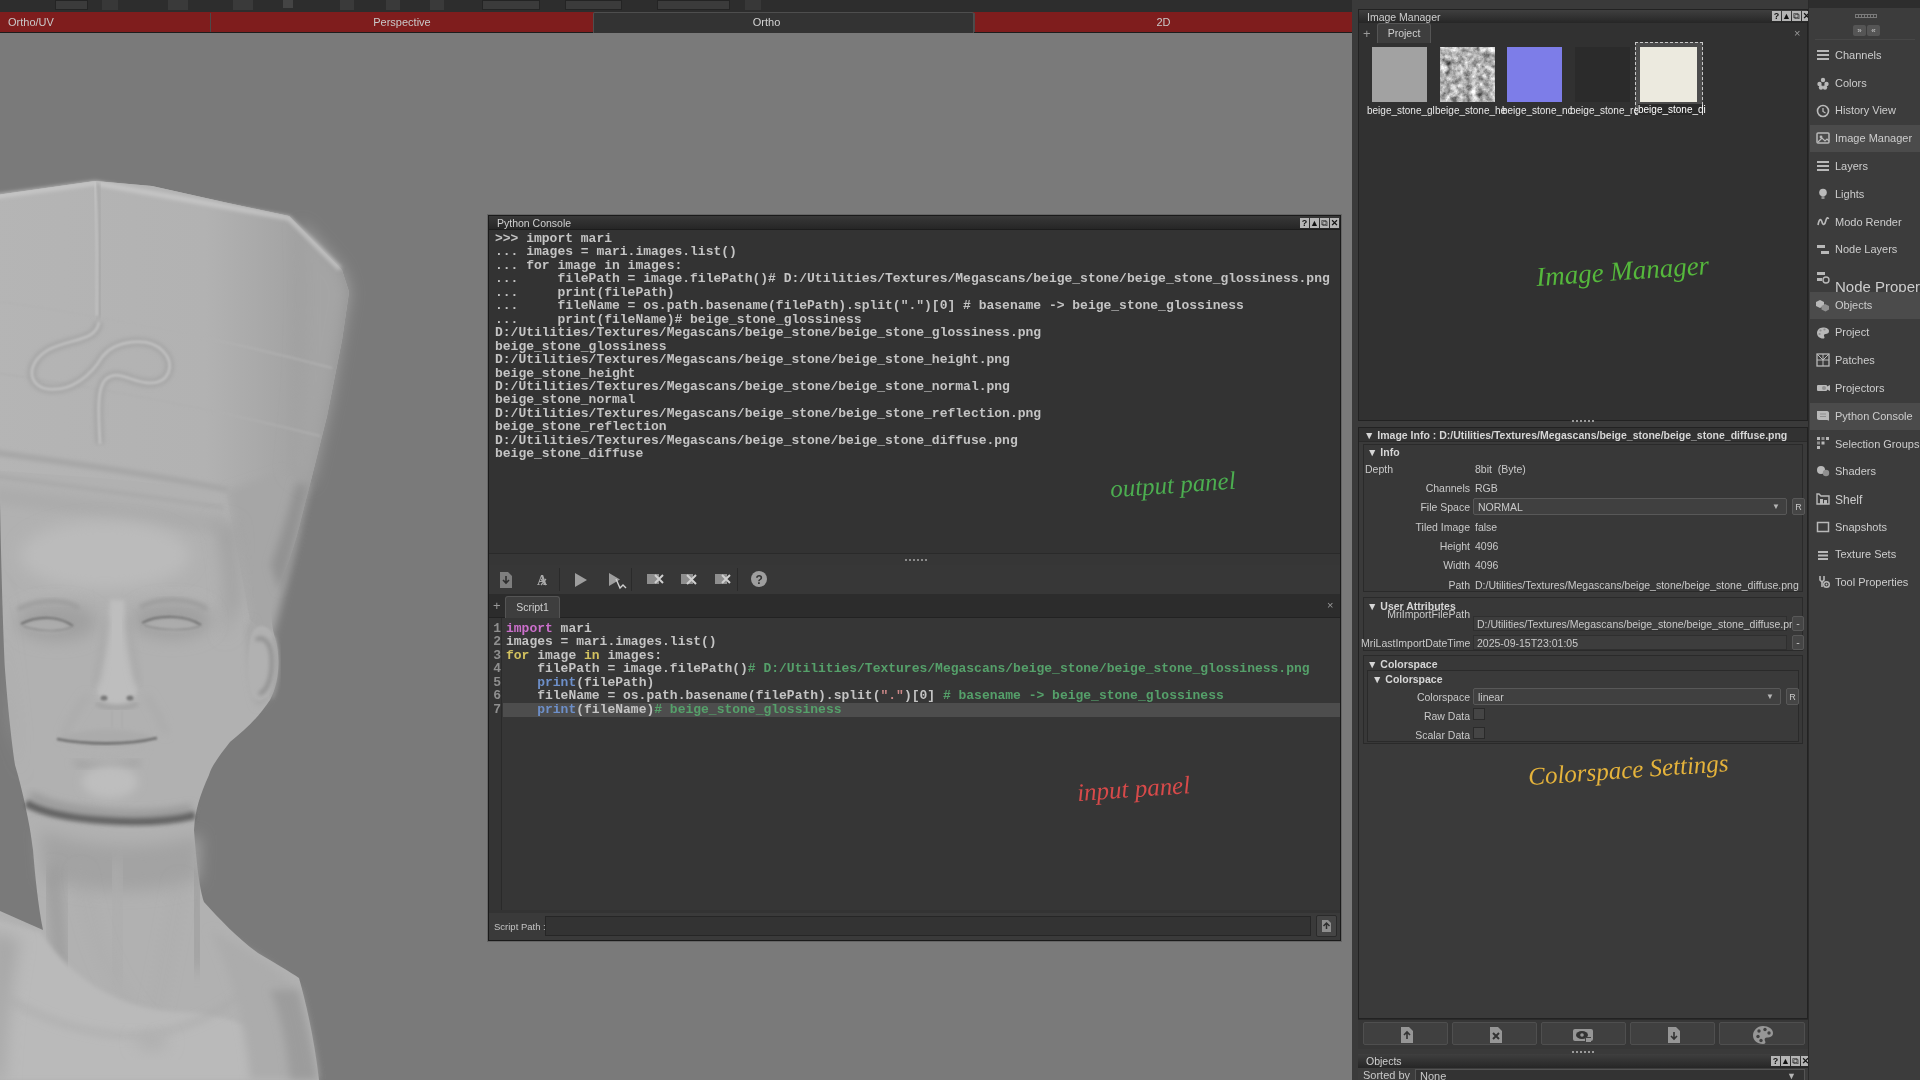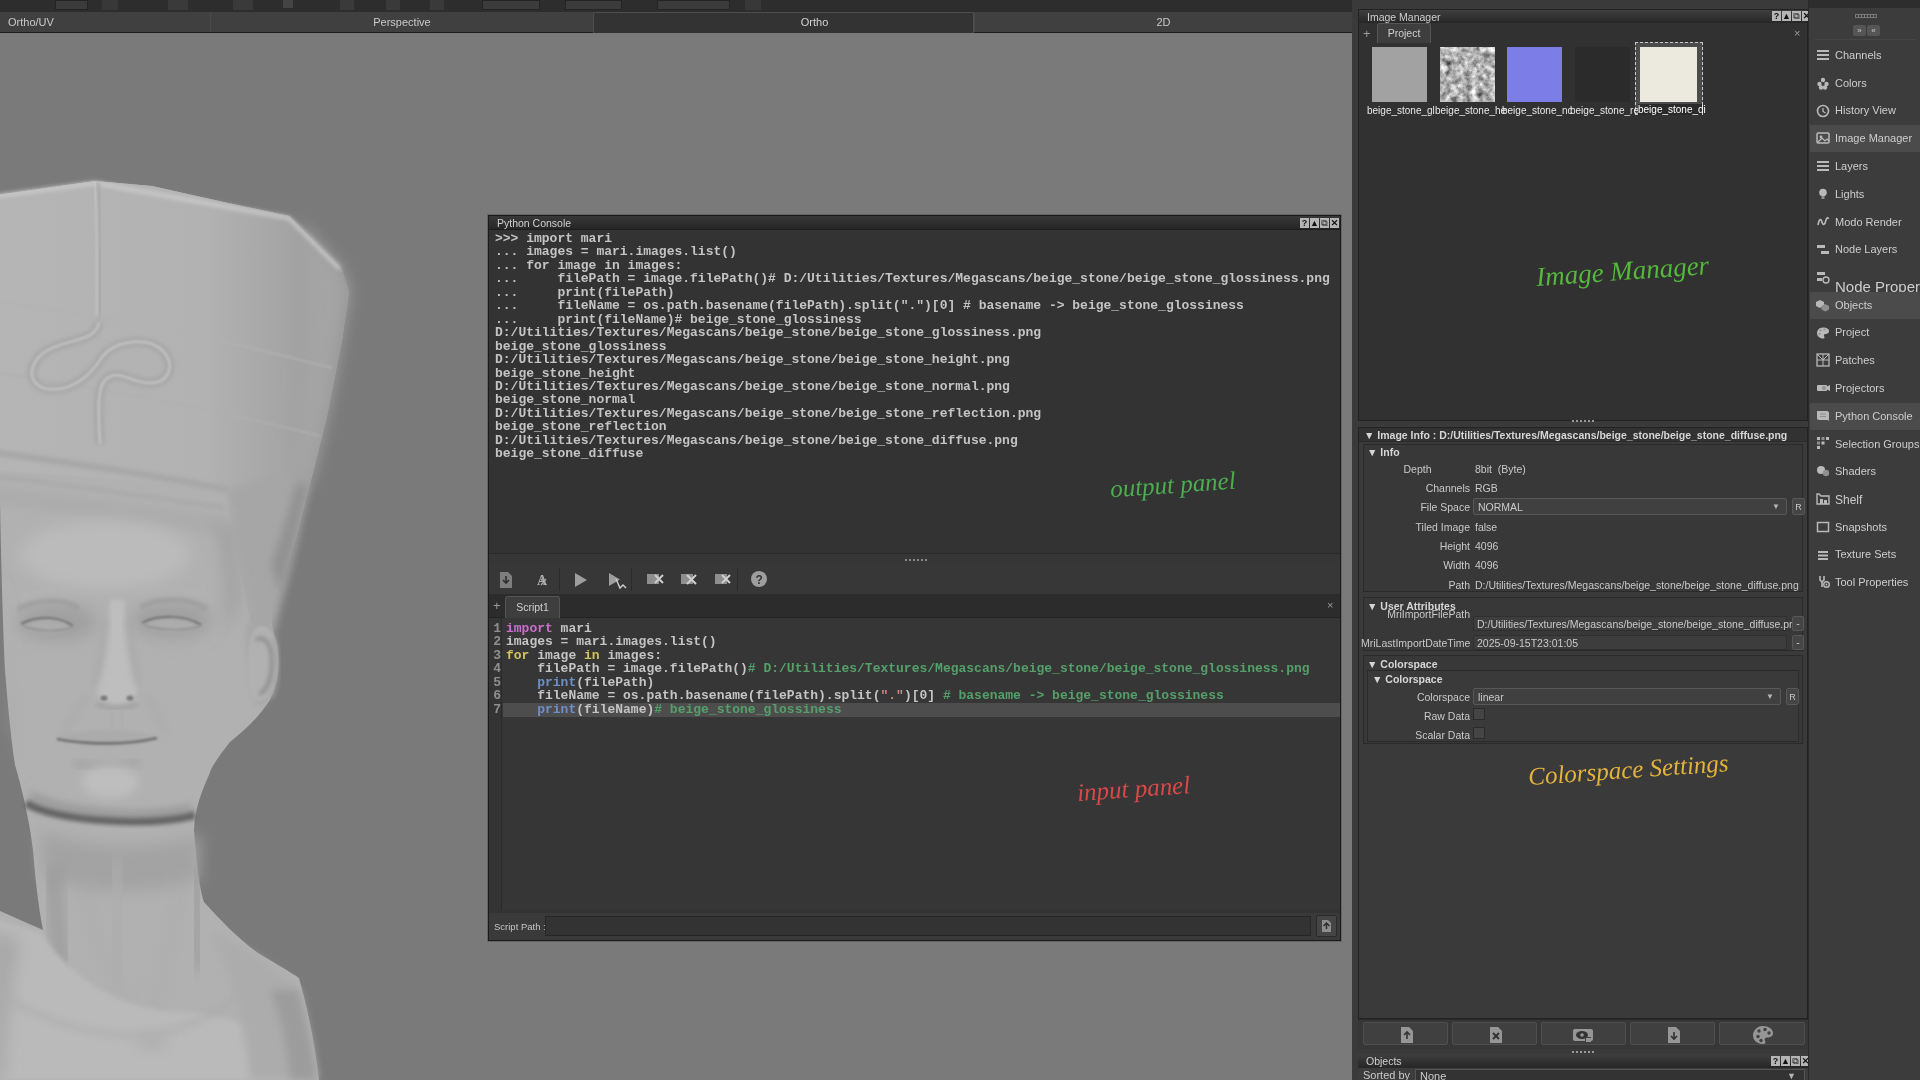--- a/index.html
+++ b/index.html
@@ -21,26 +21,26 @@
   <div class="abs" style="left:233px;top:0;width:20px;height:10px;background:#3a3a3a;"></div>
   <div class="abs" style="left:283px;top:2;width:10px;height:8px;background:#444;"></div>
   <div class="abs" style="left:340px;top:0;width:14px;height:10px;background:#3a3a3a;"></div>
   <div class="abs" style="left:386px;top:0;width:14px;height:10px;background:#3a3a3a;"></div>
   <div class="abs" style="left:430px;top:0;width:14px;height:10px;background:#3a3a3a;"></div>
   <div class="abs" style="left:482px;top:0;width:58px;height:10px;background:#3b3b3b;border:1px solid #242424;"></div>
   <div class="abs" style="left:565px;top:0;width:57px;height:10px;background:#3b3b3b;border:1px solid #242424;"></div>
   <div class="abs" style="left:657px;top:0;width:73px;height:10px;background:#3b3b3b;border:1px solid #242424;"></div>
   <div class="abs" style="left:745px;top:0;width:16px;height:10px;background:#383838;"></div>
 
-  <div class="abs" style="left:0;top:12px;width:1352px;height:21px;background:#404040;border-bottom:1px solid #1d1d1d;">
+  <div class="abs" style="left:0;top:12px;width:1352px;height:21px;background:#7f1d1d;border-bottom:1px solid #1d1d1d;">
     <div class="abs ttl" style="left:8px;top:4px;">Ortho/UV</div>
     <div class="abs" style="left:210px;top:1px;width:1px;height:19px;background:#4a4a4a;"></div>
     <div class="abs ttl" style="left:211px;top:4px;width:382px;text-align:center;">Perspective</div>
     <div class="abs" style="left:593px;top:0;width:381px;height:21px;background:#333333;border:1px solid #4e4e4e;border-bottom:none;border-radius:2px 2px 0 0;"></div>
-    <div class="abs ttl" style="left:624px;top:4px;width:381px;text-align:center;color:#d4d4d4;">Ortho</div>
+    <div class="abs ttl" style="left:576px;top:4px;width:381px;text-align:center;color:#d4d4d4;">Ortho</div>
     <div class="abs" style="left:974px;top:1px;width:1px;height:19px;background:#4a4a4a;"></div>
     <div class="abs ttl" style="left:975px;top:4px;width:377px;text-align:center;">2D</div>
   </div>
 
   <div class="abs" style="left:0;top:33px;width:1352px;height:1047px;background:#7a7a7a;"></div>
 
   <div class="abs" style="left:0;top:33px;width:420px;height:1047px;">
     <svg width="420" height="1047" viewBox="0 33 420 1047">
       <defs>
         <filter id="b1" x="-40%" y="-40%" width="180%" height="180%">
@@ -336,21 +336,21 @@
   <div class="abs" style="left:1572px;top:420px;width:22px;height:2px;background:repeating-linear-gradient(90deg,#9a9a9a 0 2px,transparent 2px 4px);"></div>
 
   <div class="abs" style="left:1358px;top:427px;width:450px;height:592px;background:#3a3a3a;border:1px solid #222;font-size:10.5px;color:#c9c9c9;">
 
     <div class="abs" style="left:0;top:0;width:448px;height:14px;background:#323232;border-bottom:1px solid #2a2a2a;">
       <div class="abs" style="left:5px;top:1px;font-weight:bold;color:#d6d6d6;font-size:10.5px;text-align:right;">▼ Image Info : D:/Utilities/Textures/Megascans/beige_stone/beige_stone_diffuse.png</div>
     </div>
 
     <div class="abs" style="left:4px;top:16px;width:440px;height:148px;background:#383838;border:1px solid #2a2a2a;"></div>
     <div class="abs" style="left:8px;top:18px;font-weight:bold;color:#d6d6d6;">▼ Info</div>
-    <div class="abs" style="left:6px;top:35px;width:105px;text-align:center;">Depth</div>
+    <div class="abs" style="left:6px;top:35px;width:105px;text-align:left;">Depth</div>
       <div class="abs" style="left:116px;top:35px;">8bit&nbsp; (Byte)</div>
     <div class="abs" style="left:6px;top:54px;width:105px;text-align:right;">Channels</div>
       <div class="abs" style="left:116px;top:54px;">RGB</div>
     <div class="abs" style="left:6px;top:73px;width:105px;text-align:right;">File Space</div>
     <div class="abs" style="left:114px;top:70px;width:314px;height:17px;background:#404040;border:1px solid #585858;border-radius:2px;">
         <span style="position:absolute;left:4px;top:2px;">NORMAL</span>
         <span style="position:absolute;right:6px;top:3px;color:#b5b5b5;font-size:8px;">▼</span>
       </div>
     <div class="abs" style="left:433px;top:70px;width:13px;height:17px;background:#454545;border:1px solid #585858;border-radius:2px;text-align:center;line-height:16px;font-size:9px;">R</div>
     <div class="abs" style="left:6px;top:93px;width:105px;text-align:right;">Tiled Image</div>

